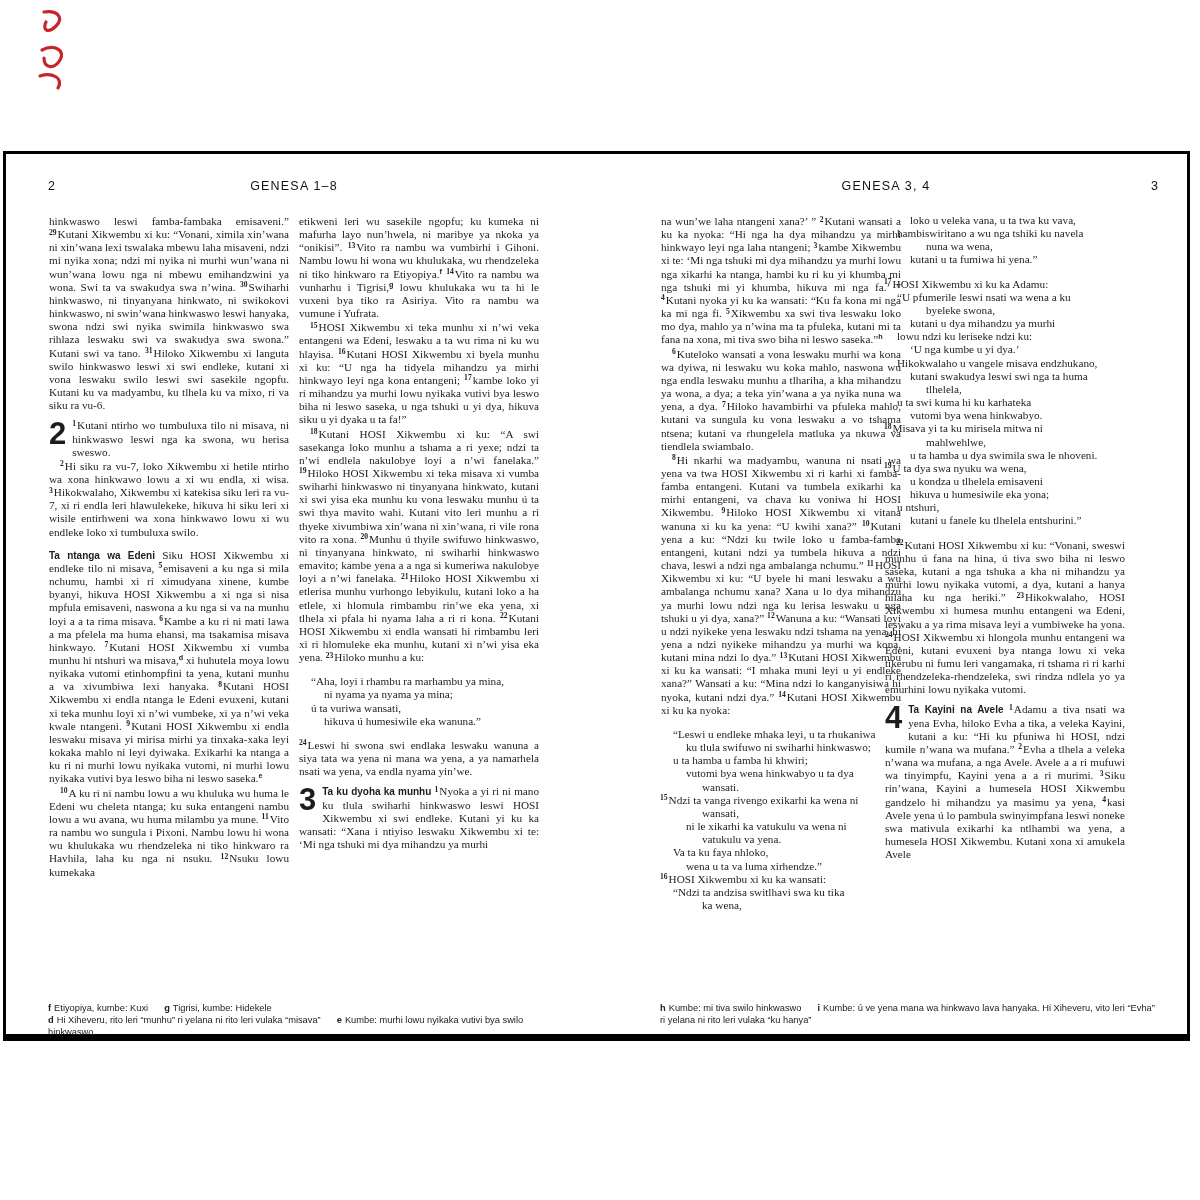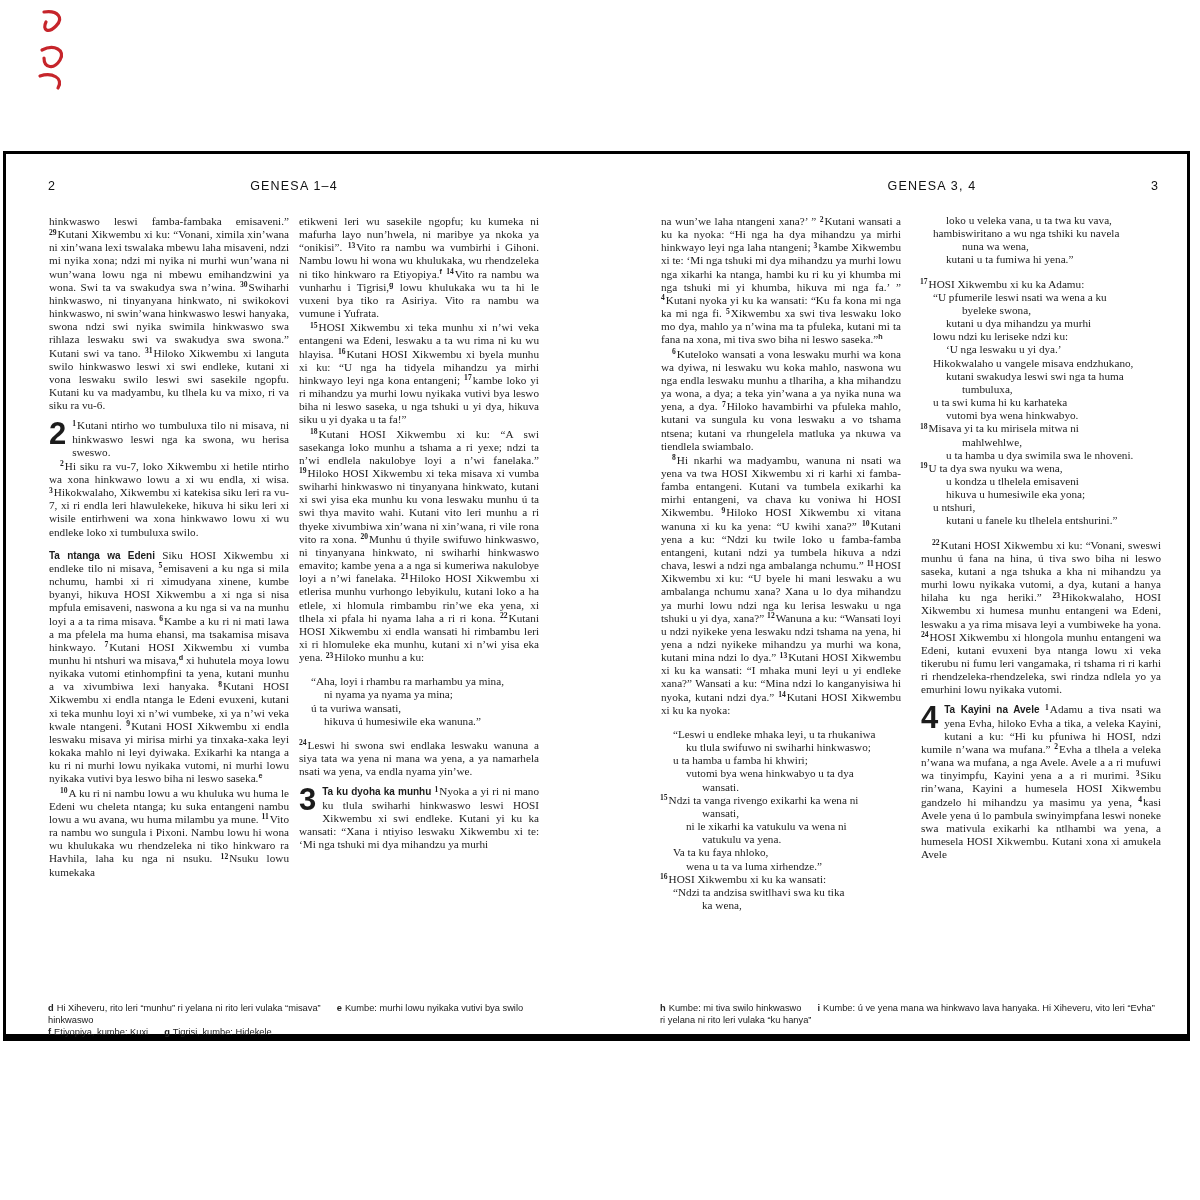--- a/index.html
+++ b/index.html
@@ -40,22 +40,22 @@
 <svg class="redmarks" width="40" height="96" viewBox="0 0 40 96">
   <g stroke="#c6252b" stroke-width="3.2" fill="none" stroke-linecap="round">
     <path d="M10 6 C 24 4, 30 12, 22 20 C 14 28, 8 24, 12 16"></path>
     <path d="M8 44 C 20 38, 32 44, 26 54 C 20 64, 10 62, 10 52 M 6 70 C 18 66, 30 72, 24 82"></path>
   </g>
 </svg>
 
 <div class="frame"></div>
 
 <span class="hdr hdr-num" style="left:48px;">2</span>
-<span class="hdr" style="left:48px;width:492px;text-align:center;">GENESA 1–4</span>
-<span class="hdr" style="left:686px;width:492px;text-align:center;">GENESA 3, 4</span>
+<span class="hdr" style="left:48px;width:492px;text-align:center;">GENESA 1–8</span>
+<span class="hdr" style="left:640px;width:492px;text-align:center;">GENESA 3, 4</span>
 <span class="hdr hdr-num" style="left:1110px;width:48px;text-align:right;">3</span>
 
 <div class="col" style="left:48px;">
     <p class="para noind">hinkwaswo leswi famba-fambaka emisaveni.” <sup class="verse">29</sup>Kutani Xikwembu xi ku: “Vonani, ximila xin’wana ni xin’wana lexi tswalaka mbewu laha misaveni, ndzi mi nyika xona; ndzi mi nyika ni murhi wun’wana ni wun’wana lowu nga ni mbewu emihandzwini ya wona. Swi ta va swakudya swa n’wina. <sup class="verse">30</sup>Swiharhi hinkwaswo, ni tinyanyana hinkwato, ni swikokovi hinkwaswo, ni swin’wana hinkwaswo leswi hanyaka, swona ndzi swi nyika swimila hinkwaswo swa rihlaza leswaku swi va swakudya swa swona.” Kutani swi va tano. <sup class="verse">31</sup>Hiloko Xikwembu xi languta swilo hinkwaswo leswi xi swi endleke, kutani xi vona leswaku swilo leswi swi sasekile ngopfu. Kutani ku va madyambu, ku tlhela ku va mixo, ri va siku ra vu-6.</p>
     <p class="para noind chap"><span class="chapnum">2</span><sup class="verse">1</sup>Kutani ntirho wo tumbuluxa tilo ni misava, ni hinkwaswo leswi nga ka swona, wu herisa sweswo.</p>
     <p class="para"><sup class="verse">2</sup>Hi siku ra vu-7, loko Xikwembu xi hetile ntirho wa xona hinkwawo lowu a xi wu endla, xi wisa. <sup class="verse">3</sup>Hikokwalaho, Xikwembu xi katekisa siku leri ra vu-7, xi ri endla leri hlawulekeke, hikuva hi siku leri xi wisile entirhweni wa xona hinkwawo lowu xi wu endleke loko xi tumbuluxa swilo.</p>
     <p class="para noind sec"><span class="sechead">Ta ntanga wa Edeni</span>  Siku HOSI Xikwembu xi endleke tilo ni misava, <sup class="verse">5</sup>emisaveni a ku nga si mila nchumu, hambi xi ri ximudyana xinene, kumbe byanyi, hikuva HOSI Xikwembu a xi nga si nisa mpfula emisaveni, naswona a ku nga si va na munhu loyi a a ta rima misava. <sup class="verse">6</sup>Kambe a ku ri ni mati lawa a ma pfelela ma huma ehansi, ma tsakamisa misava hinkwayo. <sup class="verse">7</sup>Kutani HOSI Xikwembu xi vumba munhu hi ntshuri wa misava,<sup class="note">d</sup> xi huhutela moya lowu nyikaka vutomi etinhompfini ta yena, kutani munhu a va xivumbiwa lexi hanyaka. <sup class="verse">8</sup>Kutani HOSI Xikwembu xi endla ntanga le Edeni evuxeni, kutani xi teka munhu loyi xi n’wi vumbeke, xi ya n’wi veka kwale ntangeni. <sup class="verse">9</sup>Kutani HOSI Xikwembu xi endla leswaku misava yi mirisa mirhi ya tinxaka-xaka leyi kokaka mahlo ni leyi dyiwaka. Exikarhi ka ntanga a ku ri ni murhi lowu nyikaka vutomi, ni murhi lowu nyikaka vutivi bya leswo biha ni leswo saseka.<sup class="note">e</sup></p>
     <p class="para"><sup class="verse">10</sup>A ku ri ni nambu lowu a wu khuluka wu huma le Edeni wu cheleta ntanga; ku suka entangeni nambu lowu a wu avana, wu huma milambu ya mune. <sup class="verse">11</sup>Vito ra nambu wo sungula i Pixoni. Nambu lowu hi wona wu khulukaka wu rhendzeleka ni tiko hinkwaro ra Havhila, laha ku nga ni nsuku. <sup class="verse">12</sup>Nsuku lowu kumekaka</p>
   </div>
 <div class="col" style="left:298px;">
@@ -85,51 +85,51 @@
       <div class="pl i3">wansati,</div>
       <div class="pl i2">ni le xikarhi ka vatukulu va wena ni</div>
       <div class="pl i3">vatukulu va yena.</div>
       <div class="pl i1">Va ta ku faya nhloko,</div>
       <div class="pl i2">wena u ta va luma xirhendze.”</div>
       <div class="pl i0"><sup class="verse">16</sup>HOSI Xikwembu xi ku ka wansati:</div>
       <div class="pl i1">“Ndzi ta andzisa switlhavi swa ku tika</div>
       <div class="pl i3">ka wena,</div>
     </div>
   </div>
-<div class="col" style="left:920px;">
+<div class="col" style="left:884px;">
     <div class="poem" style="margin-top: 0px;">
       <div class="pl i2">loko u veleka vana, u ta twa ku vava,</div>
       <div class="pl i1">hambiswiritano a wu nga tshiki ku navela</div>
       <div class="pl i3">nuna wa wena,</div>
       <div class="pl i2">kutani u ta fumiwa hi yena.”</div>
     </div>
     <div class="poem">
       <div class="pl i0"><sup class="verse">17</sup>HOSI Xikwembu xi ku ka Adamu:</div>
       <div class="pl i1">“U pfumerile leswi nsati wa wena a ku</div>
       <div class="pl i3">byeleke swona,</div>
       <div class="pl i2">kutani u dya mihandzu ya murhi</div>
       <div class="pl i1">lowu ndzi ku leriseke ndzi ku:</div>
-      <div class="pl i2">‘U nga leswaku u yi dya.’</div>
+      <div class="pl i2">‘U nga kumbe u yi dya.’</div>
       <div class="pl i1">Hikokwalaho u vangele misava endzhukano,</div>
       <div class="pl i2">kutani swakudya leswi swi nga ta huma</div>
-      <div class="pl i3">tumbuluxa,</div>
+      <div class="pl i3">tlhelela,</div>
       <div class="pl i1">u ta swi kuma hi ku karhateka</div>
       <div class="pl i2">vutomi bya wena hinkwabyo.</div>
       <div class="pl i0"><sup class="verse">18</sup>Misava yi ta ku mirisela mitwa ni</div>
       <div class="pl i3">mahlwehlwe,</div>
       <div class="pl i2">u ta hamba u dya swimila swa le nhoveni.</div>
       <div class="pl i0"><sup class="verse">19</sup>U ta dya swa nyuku wa wena,</div>
       <div class="pl i2">u kondza u tlhelela emisaveni</div>
       <div class="pl i2">hikuva u humesiwile eka yona;</div>
       <div class="pl i1">u ntshuri,</div>
       <div class="pl i2">kutani u fanele ku tlhelela entshurini.”</div>
     </div>
     <p class="para"><sup class="verse">22</sup>Kutani HOSI Xikwembu xi ku: “Vonani, sweswi munhu ú fana na hina, ú tiva swo biha ni leswo saseka, kutani a nga tshuka a kha ni mihandzu ya murhi lowu nyikaka vutomi, a dya, kutani a hanya hilaha ku nga heriki.” <sup class="verse">23</sup>Hikokwalaho, HOSI Xikwembu xi humesa munhu entangeni wa Edeni, leswaku a ya rima misava leyi a vumbiweke ha yona. <sup class="verse">24</sup>HOSI Xikwembu xi hlongola munhu entangeni wa Edeni, kutani evuxeni bya ntanga lowu xi veka tikerubu ni fumu leri vangamaka, ri tshama ri ri karhi ri rhendzeleka-rhendzeleka, swi rindza ndlela yo ya emurhini lowu nyikaka vutomi.</p>
     <p class="para noind chap"><span class="chapnum">4</span><span class="sechead">Ta Kayini na Avele</span> <sup class="verse">1</sup>Adamu a tiva nsati wa yena Evha, hiloko Evha a tika, a veleka Kayini, kutani a ku: “Hi ku pfuniwa hi HOSI, ndzi kumile n’wana wa mufana.” <sup class="verse">2</sup>Evha a tlhela a veleka n’wana wa mufana, a nga Avele. Avele a a ri mufuwi wa tinyimpfu, Kayini yena a a ri murimi. <sup class="verse">3</sup>Siku rin’wana, Kayini a humesela HOSI Xikwembu gandzelo hi mihandzu ya masimu ya yena, <sup class="verse">4</sup>kasi Avele yena ú lo pambula swinyimpfana leswi noneke swa mativula exikarhi ka ntlhambi wa yena, a humesela HOSI Xikwembu. Kutani xona xi amukela Avele</p>
   </div>
 
 <div class="footnotes" style="left:48px;width:494px;">
+    <div><span class="fitem"><span class="fl">f</span>Etiyopiya, kumbe: Kuxi</span><span class="fitem"><span class="fl">g</span>Tigrisi, kumbe: Hidekele</span></div>
     <div><span class="fitem"><span class="fl">d</span>Hi Xiheveru, rito leri “munhu” ri yelana ni rito leri vulaka “misava”</span><span class="fitem"><span class="fl">e</span>Kumbe: murhi lowu nyikaka vutivi bya swilo hinkwaswo</span></div>
-    <div><span class="fitem"><span class="fl">f</span>Etiyopiya, kumbe: Kuxi</span><span class="fitem"><span class="fl">g</span>Tigrisi, kumbe: Hidekele</span></div>
   </div>
 <div class="footnotes" style="left:660px;width:498px;">
     <div><span class="fitem"><span class="fl">h</span>Kumbe: mi tiva swilo hinkwaswo</span><span class="fitem"><span class="fl">i</span>Kumbe: ú ve yena mana wa hinkwavo lava hanyaka. Hi Xiheveru, vito leri “Evha” ri yelana ni rito leri vulaka “ku hanya”</span></div>
   </div>
 
 </body></html>

